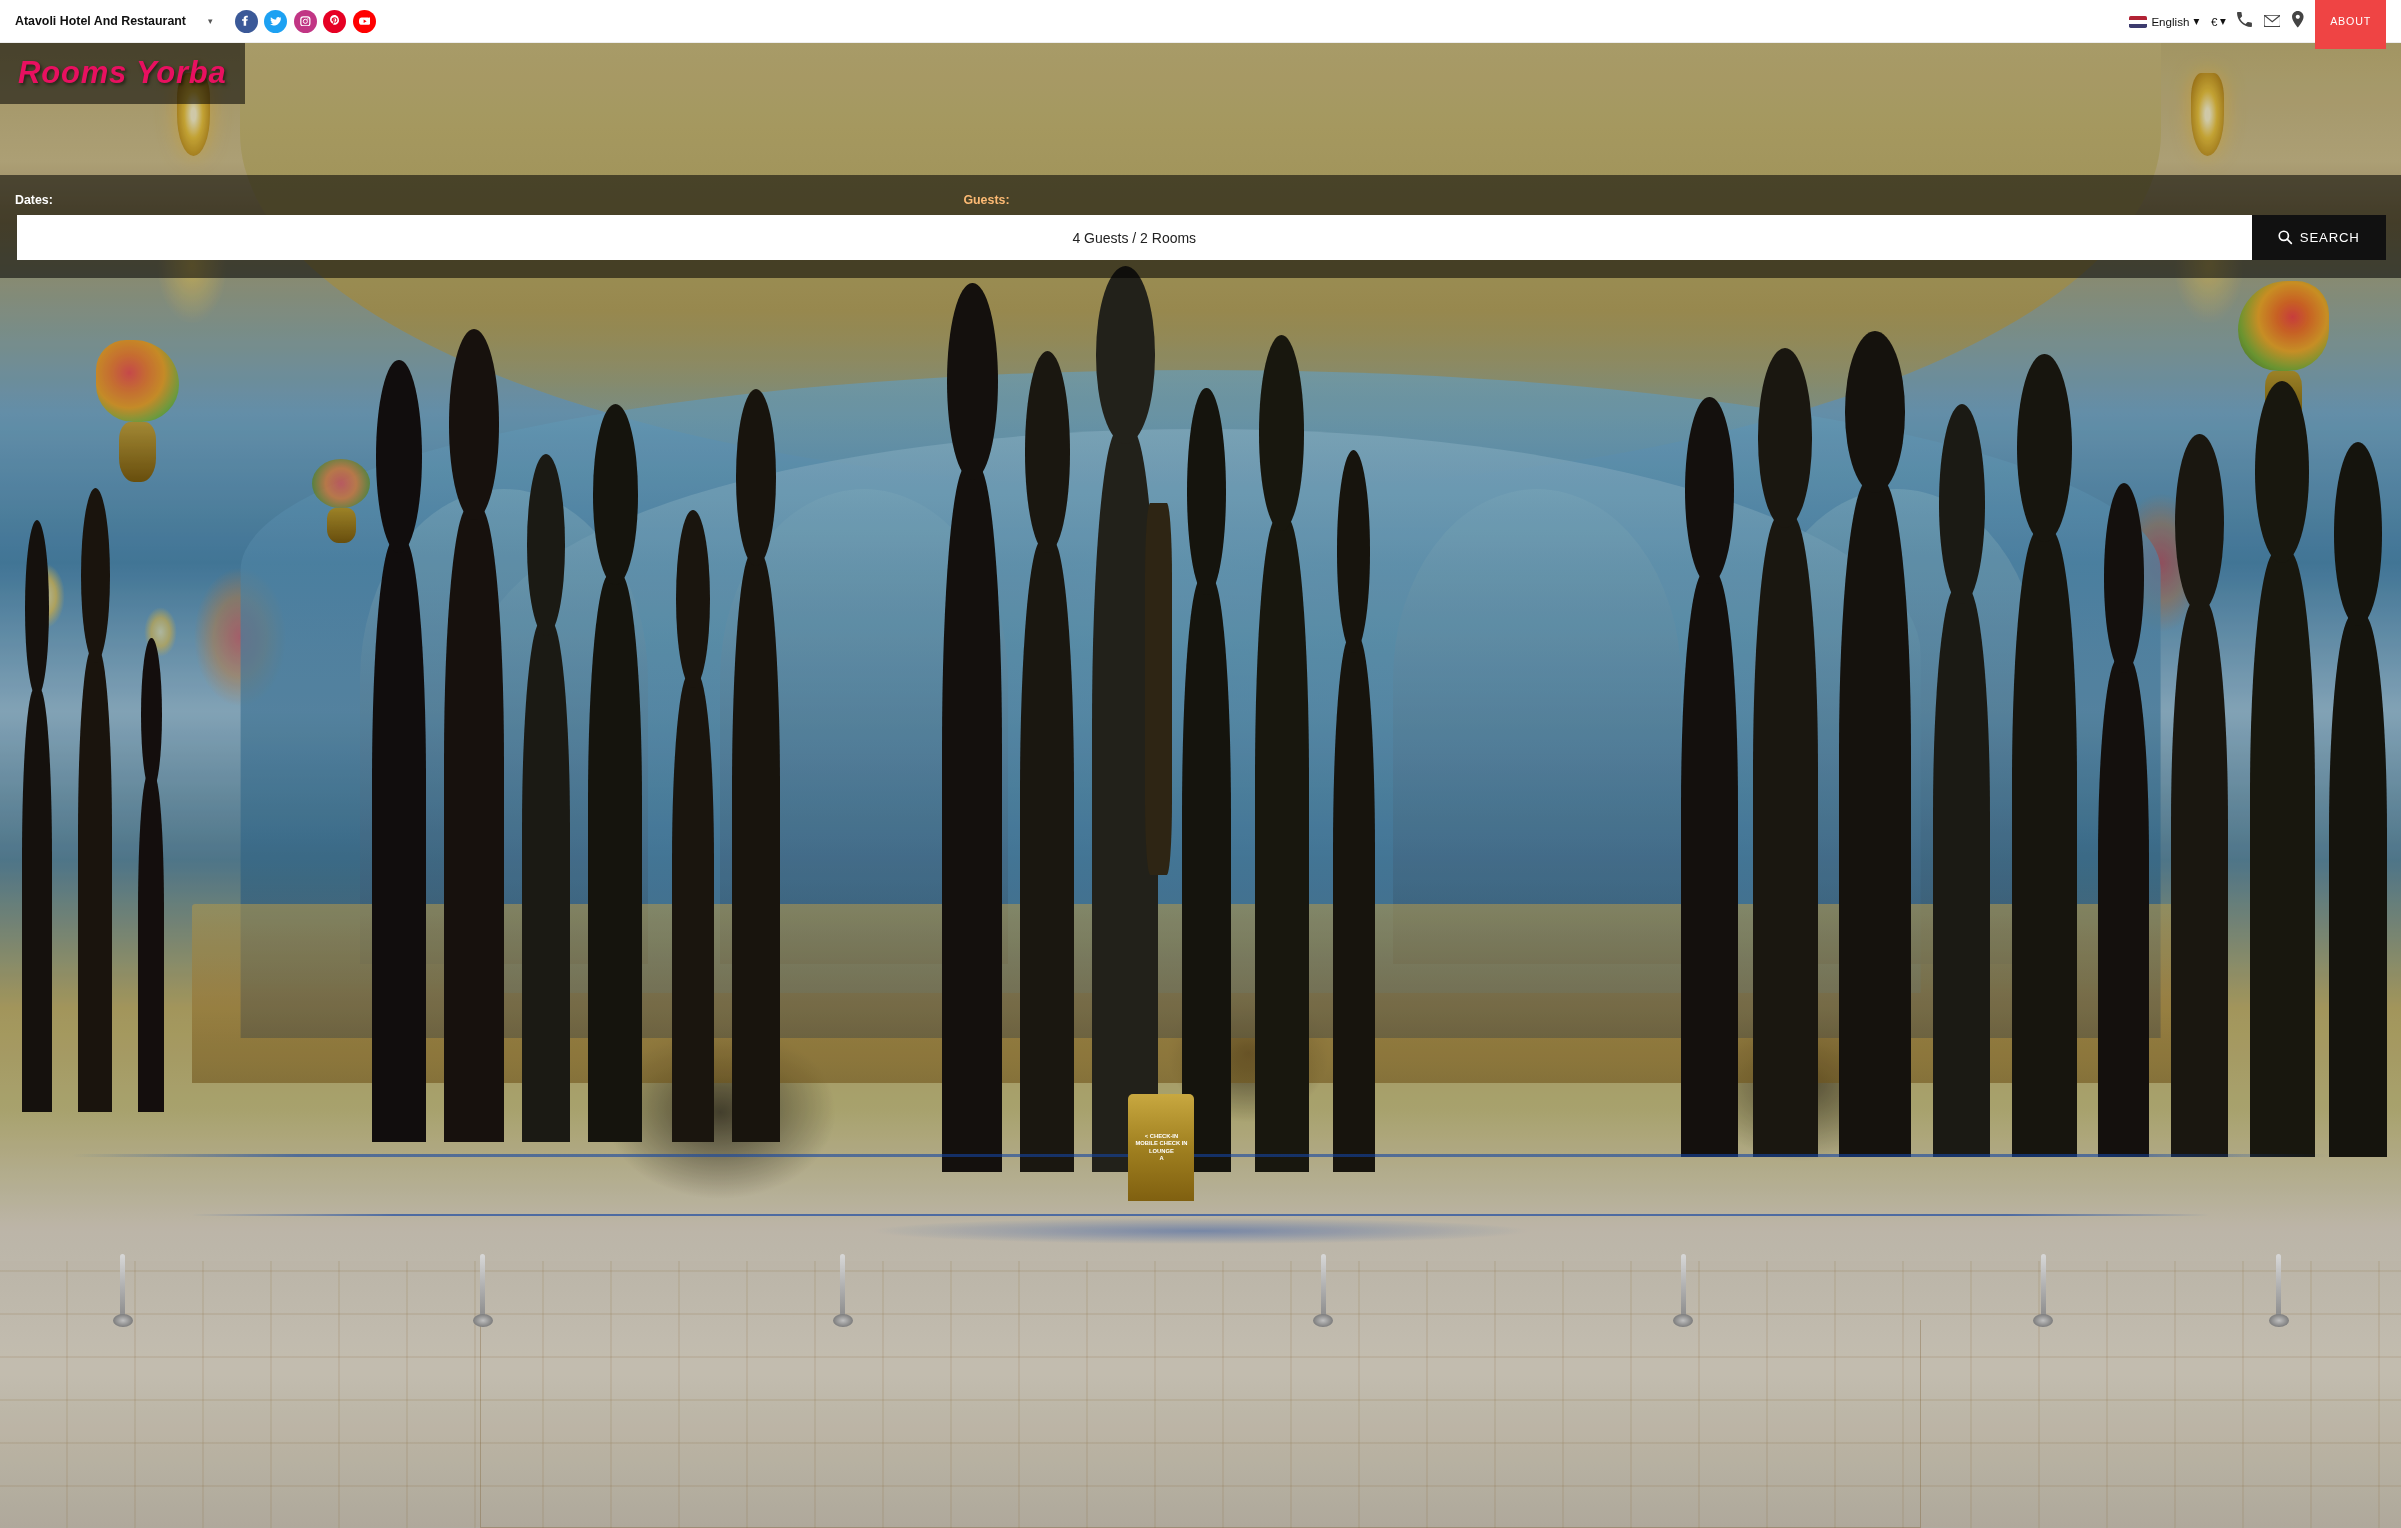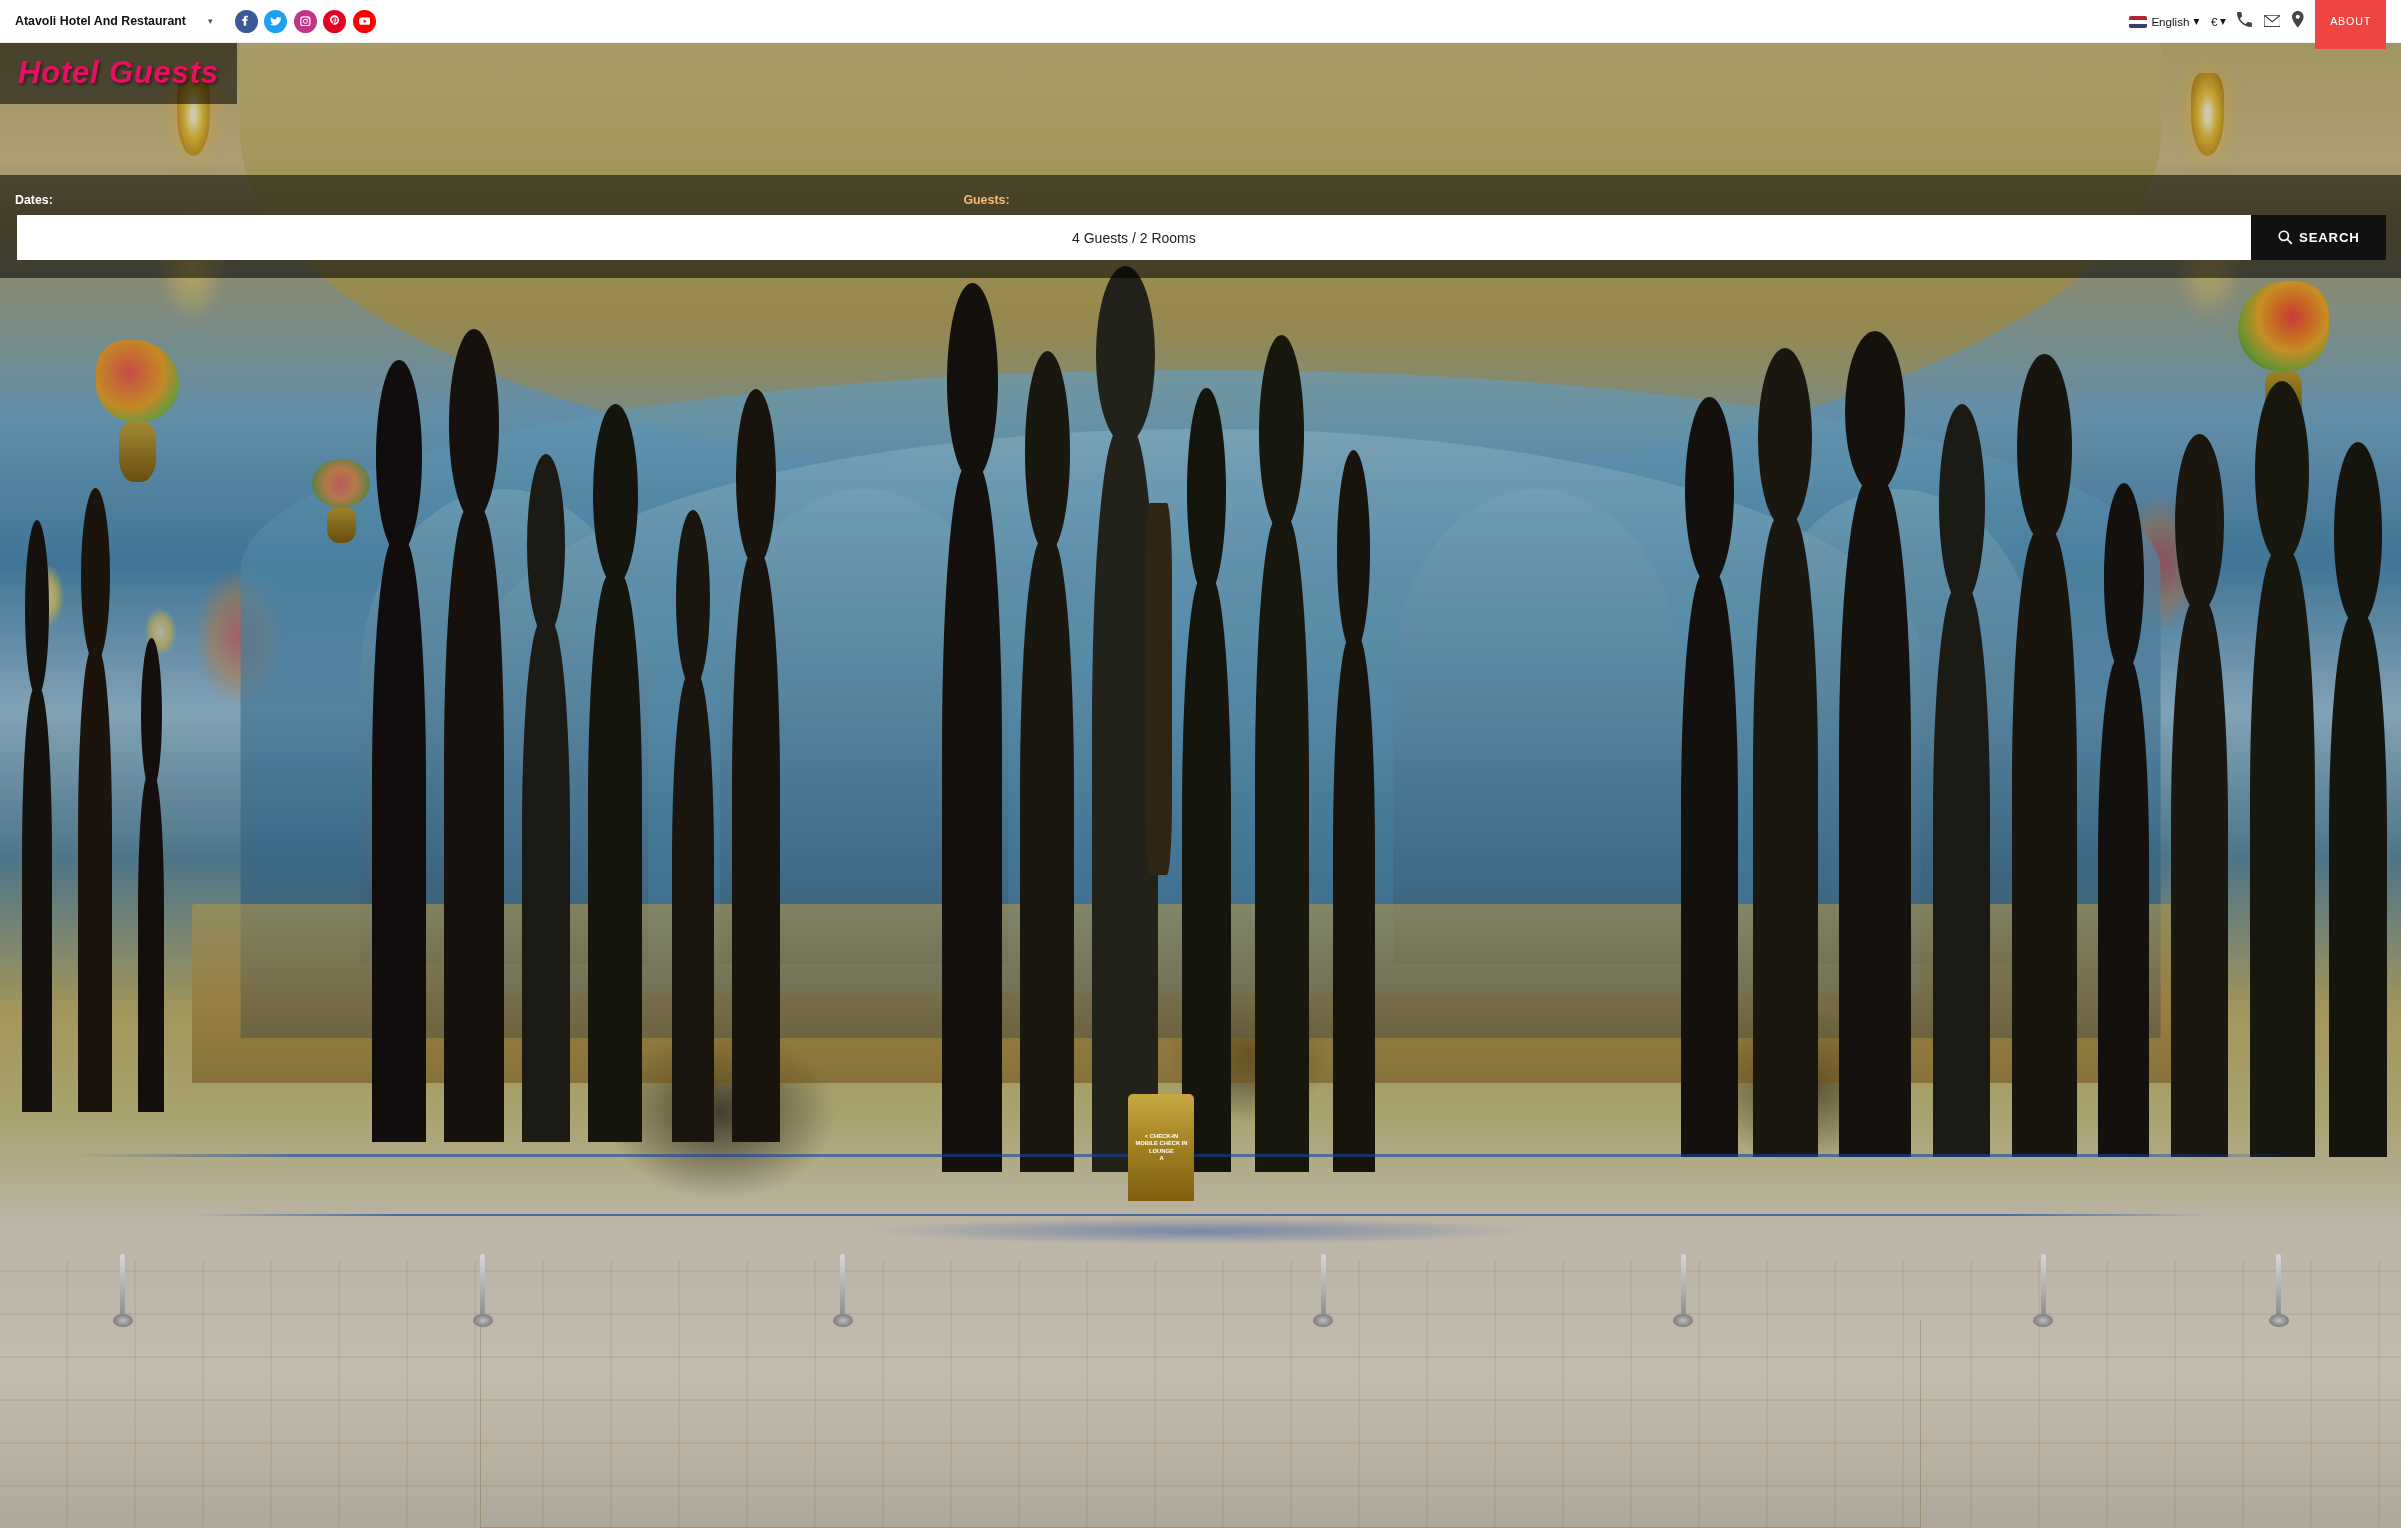--- a/index.html
+++ b/index.html
@@ -214,21 +214,21 @@
 
     .search-btn {
       background: #111;
       color: #fff;
       height: 45px;
       padding: 0 26.4px;
       display: flex;
       align-items: center;
       gap: 0;
       font-size: 13.2px;
-      font-weight: 700;
+      font-weight: 400;
       letter-spacing: 0.8px;
       cursor: pointer;
       border: none;
       white-space: nowrap;
     }
 
     
     .lobby-img {
       position: absolute;
       inset: 43px 0 0 0;
@@ -526,21 +526,21 @@
 
     <div style="position:absolute;bottom:0;left:0;right:0;height:18%;background:linear-gradient(180deg,#e8e0d0 0%,#f0e8d8 40%,#e4dcc8 70%,#d8d0c0 100%);"></div>
     <div style="position:absolute;bottom:0;left:0;right:0;height:18%;background:repeating-linear-gradient(90deg,transparent,transparent 66px,rgba(160,120,60,0.12) 66px,rgba(160,120,60,0.12) 68px),repeating-linear-gradient(0deg,transparent,transparent 41px,rgba(160,120,60,0.12) 41px,rgba(160,120,60,0.12) 43px);"></div>
 
     <div style="position:absolute;bottom:0;left:20%;right:20%;height:14%;border:1.7px solid rgba(140,100,40,0.3);border-top:none;"></div>
 
     <div style="position:absolute;inset:0;background:rgba(10,8,5,0.12);pointer-events:none;"></div>
   </div>
 
   <div class="hotel-banner">
-    <h1 class="hotel-title">Hotel Guests</h1>
+    <h1 class="hotel-title">Rooms Yorba</h1>
   </div>
 
   <div class="search-box">
     <div class="search-inner">
       <div class="search-labels">
         <span class="label-dates">Dates:</span>
         <span class="label-guests">Guests:</span>
       </div>
       <div class="search-fields">
         <div class="guests-field">4 Guests / 2 Rooms</div>

